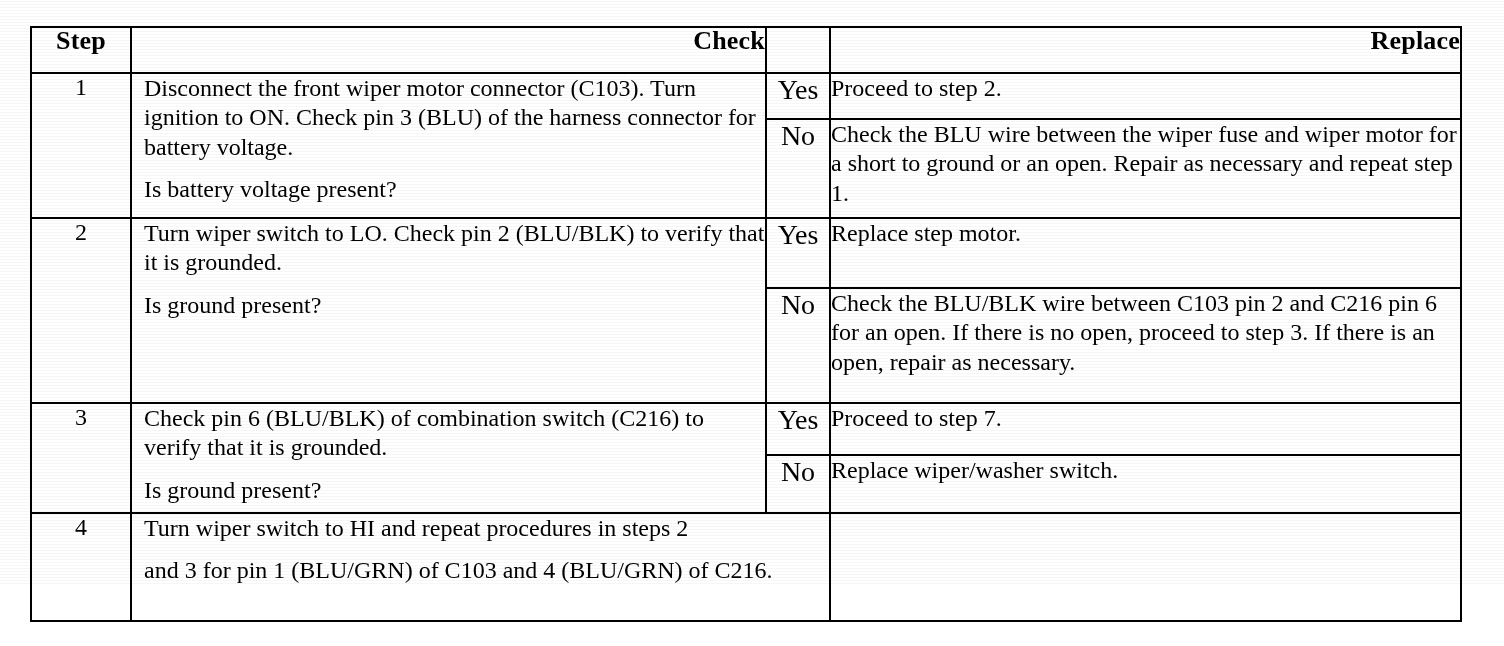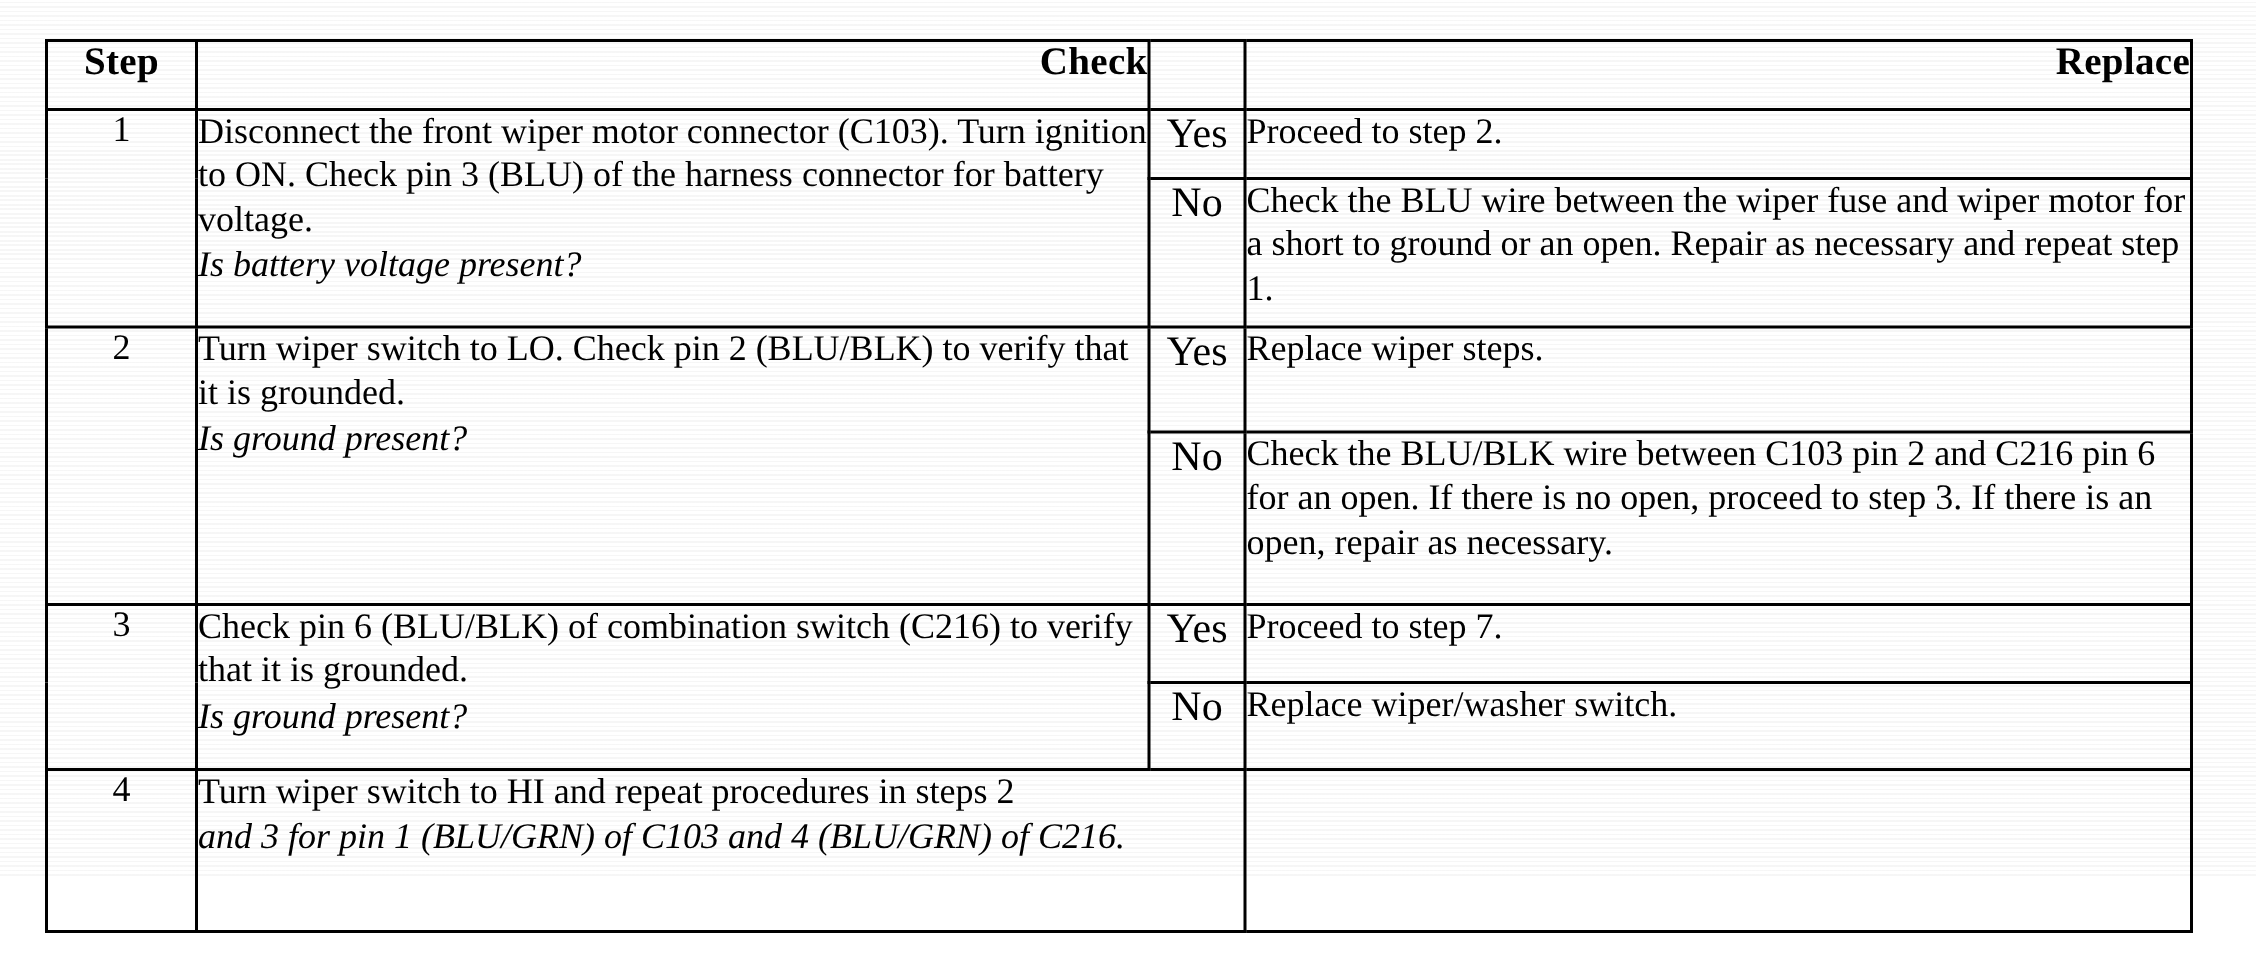--- a/index.html
+++ b/index.html
@@ -83,22 +83,22 @@
     padding-top: 7px;
   }
 
   td.action {
     font-size: 24px;
     line-height: 1.22;
     padding: 8px 12px 8px 17px;
     border-radius: 10px;
   }
 
-  .para { margin: 0; }
-  .para + .para { margin-top: 1px; font-style: italic; }
+  .para { margin: 0; padding-left: 12px; }
+  .para + .para { margin-top: 13px; }
 
   
   .r1-yes { height: 44px; }
   .r1-no  { height: 97px; }
   .r2-yes { height: 68px; }
   .r2-no  { height: 113px; }
   .r3-yes { height: 50px; }
   .r3-no  { height: 56px; }
   .r4     { height: 106px; }
 
@@ -151,21 +151,21 @@
         <td class="action r1-no">Check the BLU wire between the wiper fuse and wiper motor for a short to ground or an open.  Repair as necessary and repeat step 1.</td>
       </tr>
 
       <tr>
         <td class="step" rowspan="2">2</td>
         <td class="check" rowspan="2">
           <p class="para">Turn wiper switch to LO. Check pin 2 (BLU/BLK) to verify that it is grounded.</p>
           <p class="para">Is ground present?</p>
         </td>
         <td class="yn r2-yes">Yes</td>
-        <td class="action r2-yes">Replace wiper steps.</td>
+        <td class="action r2-yes">Replace step motor.</td>
       </tr>
       <tr>
         <td class="yn r2-no">No</td>
         <td class="action r2-no">Check the BLU/BLK wire between C103 pin 2 and C216 pin 6 for an open.  If there is no open, proceed to step 3. If there is an open, repair as necessary.</td>
       </tr>
 
       <tr>
         <td class="step" rowspan="2">3</td>
         <td class="check" rowspan="2">
           <p class="para">Check pin 6 (BLU/BLK) of combination switch (C216) to verify that it is grounded.</p>

